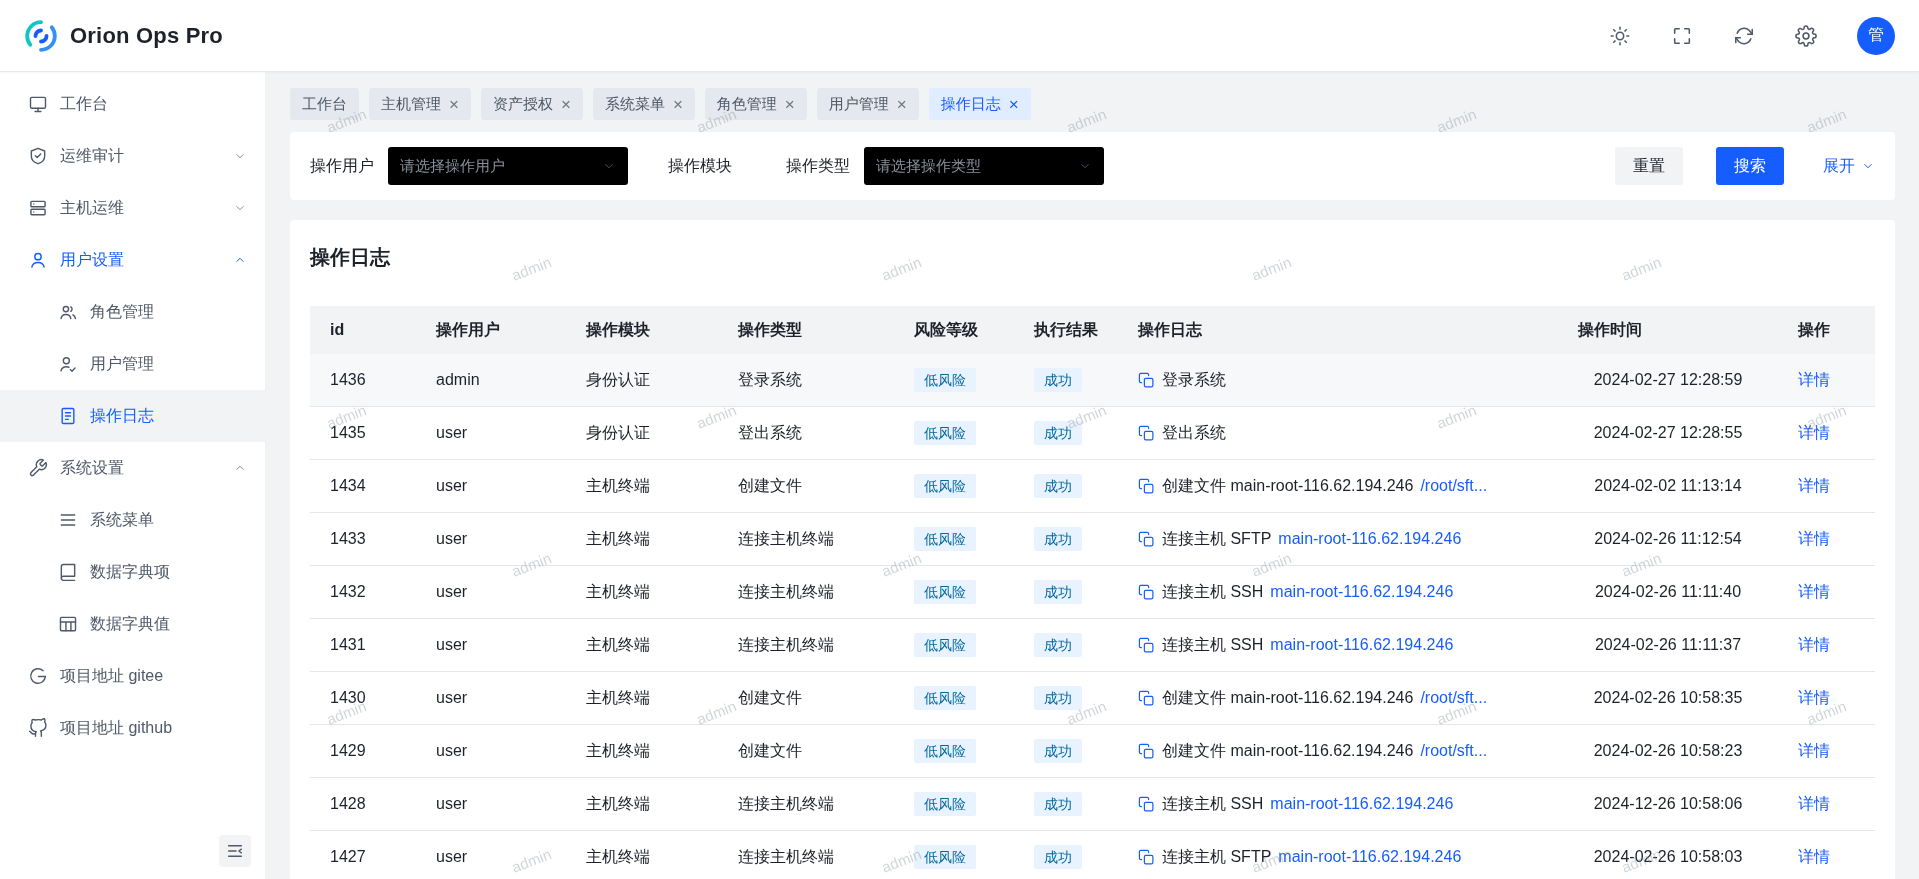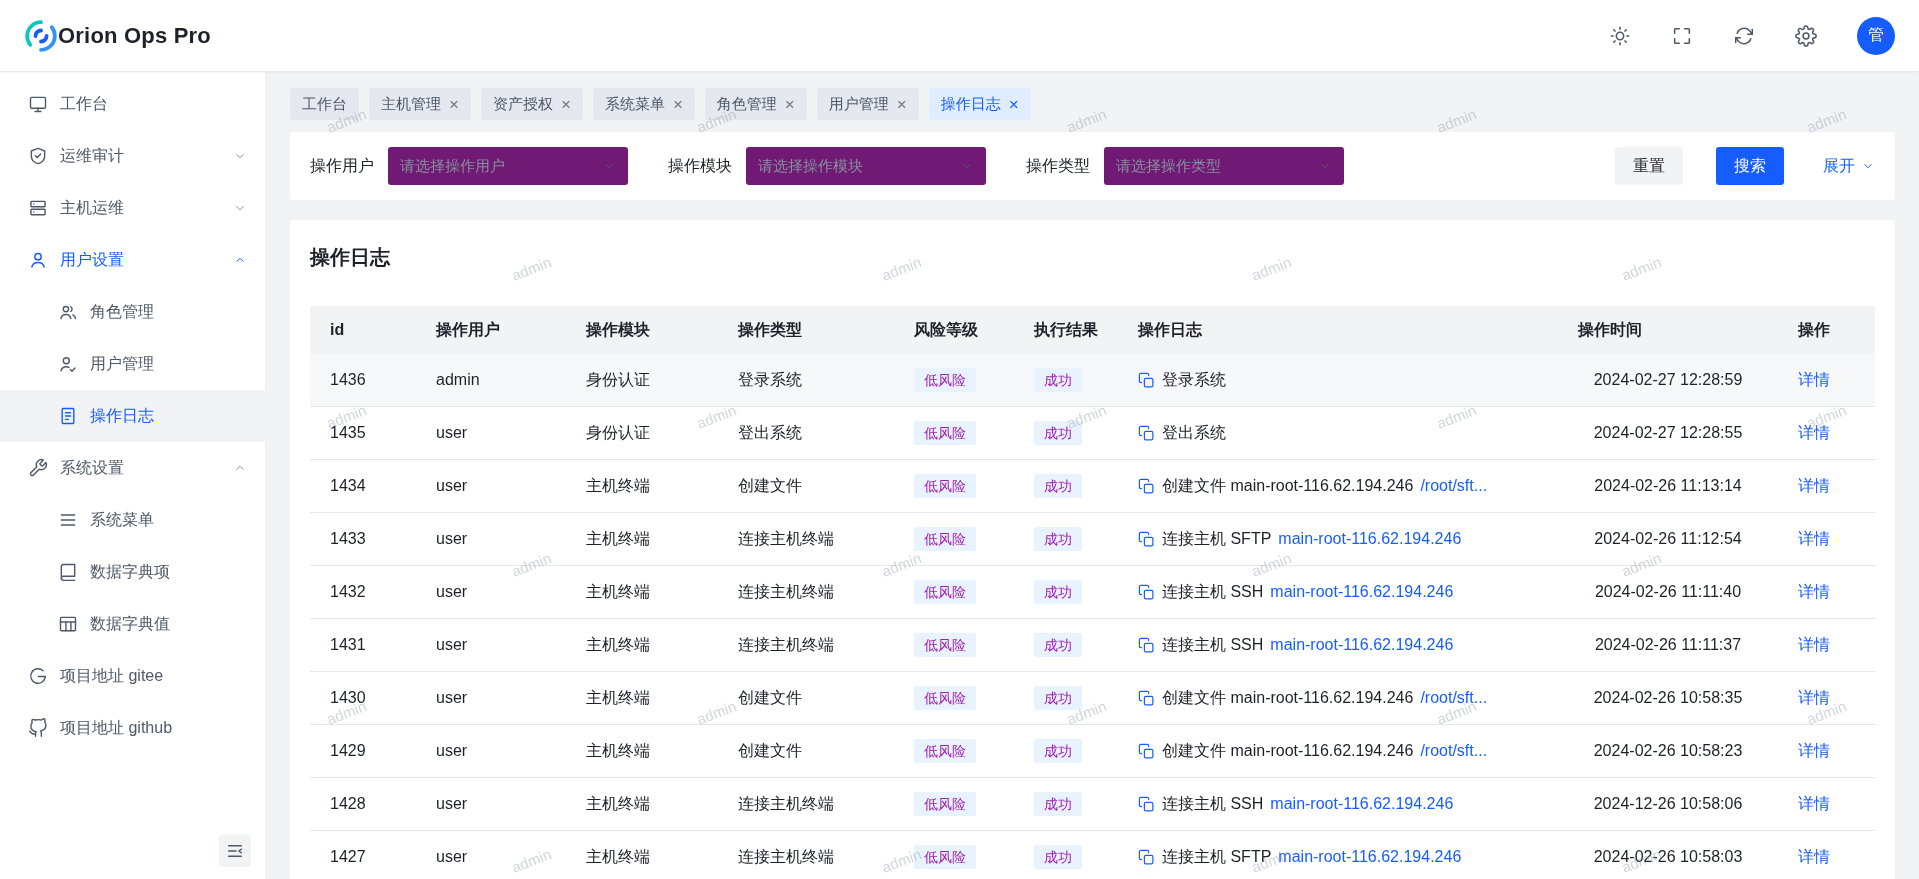--- a/index.html
+++ b/index.html
@@ -6,21 +6,21 @@
   body{
     width:1919px;height:879px;overflow:hidden;background:#f2f3f5;
     font-family:"Liberation Sans","DejaVu Sans",sans-serif;color:#1d2129;font-size:16px;
   }
   svg{display:block;}
   
   .header{position:fixed;top:0;left:0;width:1919px;height:72px;background:#fff;
     border-bottom:1px solid #e8e9ec;box-shadow:0 1px 2px rgba(0,0,0,.04);
     display:flex;align-items:center;justify-content:space-between;padding:0 24px;
     box-sizing:border-box;z-index:100;}
-  .brand{display:flex;align-items:center;}
+  .brand{display:flex;align-items:center;gap:12px;}
   .logo{width:34px;height:34px;}
   .brand-title{font-size:22px;font-weight:700;letter-spacing:.2px;}
   .header-actions{display:flex;align-items:center;gap:40px;}
   .hicon{width:22px;height:22px;color:#4e5969;cursor:pointer;}
   .avatar{width:38px;height:38px;border-radius:50%;background:#165dff;color:#fff;
     display:flex;align-items:center;justify-content:center;font-size:16px;cursor:pointer;}
   
   .layout{display:flex;height:879px;padding-top:72px;box-sizing:border-box;}
   .sidebar{width:266px;min-width:266px;background:#fff;position:relative;padding-top:6px;
     box-sizing:border-box;border-right:1px solid #f0f1f3;}
@@ -42,21 +42,21 @@
   .tab{height:32px;display:flex;align-items:center;gap:8px;padding:0 12px;background:#e5e8ee;
     border-radius:3px;font-size:15px;color:#4e5969;cursor:pointer;white-space:nowrap;box-sizing:border-box;}
   .tab .tab-close{font-size:17px;line-height:1;color:#6b7785;cursor:pointer;}
   .tab.active{background:#e0ecff;color:#165dff;}
   .tab.active .tab-close{color:#165dff;}
   
   .filter-card{margin:0 24px;background:#fff;border-radius:4px;padding:15px 20px;
     display:flex;align-items:center;}
   .ffield{display:flex;align-items:center;margin-right:40px;}
   .flabel{margin-right:14px;white-space:nowrap;}
-  .fselect{width:240px;height:38px;background:#701a75;border-radius:3px;display:flex;
+  .fselect{width:240px;height:38px;background:#000000;border-radius:3px;display:flex;
     align-items:center;justify-content:space-between;padding:0 12px;cursor:pointer;box-sizing:border-box;}
   .fplaceholder{color:#86909c;font-size:15px;white-space:nowrap;overflow:hidden;}
   .fselect .chev,.expand-link .chev{width:14px;height:14px;color:#4e5969;flex:none;}
   .factions{margin-left:auto;display:flex;align-items:center;gap:33px;}
   .btn{height:38px;padding:0 18px;border:none;border-radius:3px;font-size:16px;cursor:pointer;
     font-family:inherit;}
   .btn-reset{background:#f2f3f5;color:#1d2129;}
   .btn-primary{background:#165dff;color:#fff;}
   .expand-link{display:flex;align-items:center;gap:6px;color:#165dff;cursor:pointer;margin-left:6px;
     text-decoration:none;}
@@ -65,21 +65,21 @@
   .table-card{margin:20px 24px 0;background:#fff;border-radius:4px;padding:22px 20px;height:700px;
     box-sizing:border-box;}
   .table-title{font-size:20px;font-weight:700;line-height:30px;margin:0 0 34px;}
   .op-table{width:100%;border-collapse:collapse;table-layout:fixed;}
   .op-table th{background:#f2f3f5;height:48px;text-align:left;padding:0 20px;font-size:16px;
     font-weight:600;color:#1d2129;white-space:nowrap;overflow:hidden;}
   .op-table td{height:52px;padding:0 20px;border-bottom:1px solid #e5e6eb;font-size:16px;
     color:#1d2129;white-space:nowrap;overflow:hidden;}
   .op-table tr.hl td{background:#f7f8fa;}
   .col-time{text-align:center;}
-  .badge{display:inline-block;background:#e8f3ff;color:#a21caf;font-size:14px;line-height:24px;
+  .badge{display:inline-block;background:#e8f3ff;color:#0369a1;font-size:14px;line-height:24px;
     padding:0 10px;border-radius:2px;}
   .log-flex{display:flex;align-items:center;gap:7px;}
   .copy-ic{width:17px;height:17px;color:#165dff;flex:none;cursor:pointer;}
   .tlink{color:#165dff;cursor:pointer;text-decoration:none;}
   .detail-link{color:#165dff;cursor:pointer;text-decoration:none;}
   
   .watermark{position:absolute;inset:0;pointer-events:none;z-index:60;overflow:hidden;}
   .wm{position:absolute;color:rgba(135,145,160,.38);font-size:15px;transform:rotate(-21deg);
     white-space:nowrap;}
 </style>
@@ -315,28 +315,20 @@
           <span class="fplaceholder">请选择操作用户</span>
           <span class="chev">
               <svg viewBox="0 0 24 24" fill="none" stroke="currentColor" stroke-width="1.7" stroke-linecap="round" stroke-linejoin="round" width="100%" height="100%">
                 <path d="m6.5 9.5 5.5 5.5 5.5-5.5"></path>
               </svg>
             </span>
         </div>
       </div>
       <div class="ffield">
         <span class="flabel">操作模块</span>
-        <div class="fselect">
-          <span class="fplaceholder">请选择操作模块</span>
-          <span class="chev">
-              <svg viewBox="0 0 24 24" fill="none" stroke="currentColor" stroke-width="1.7" stroke-linecap="round" stroke-linejoin="round" width="100%" height="100%">
-                <path d="m6.5 9.5 5.5 5.5 5.5-5.5"></path>
-              </svg>
-            </span>
-        </div>
       </div>
       <div class="ffield">
         <span class="flabel">操作类型</span>
         <div class="fselect">
           <span class="fplaceholder">请选择操作类型</span>
           <span class="chev">
               <svg viewBox="0 0 24 24" fill="none" stroke="currentColor" stroke-width="1.7" stroke-linecap="round" stroke-linejoin="round" width="100%" height="100%">
                 <path d="m6.5 9.5 5.5 5.5 5.5-5.5"></path>
               </svg>
             </span>
@@ -438,21 +430,21 @@
                   <span class="copy-ic">
                     <svg viewBox="0 0 24 24" fill="none" stroke="currentColor" stroke-width="1.7" stroke-linecap="round" stroke-linejoin="round" width="100%" height="100%">
                       <rect x="9" y="9" width="12" height="12" rx="2"></rect>
                       <path d="M5 15H4a2 2 0 0 1-2-2V4a2 2 0 0 1 2-2h9a2 2 0 0 1 2 2v1"></path>
                     </svg>
                   </span>
                   <span>创建文件 main-root-116.62.194.246</span>
                   <a class="tlink">/root/sft...</a>
                 </div>
               </td>
-              <td class="col-time">2024-02-26 11:13:14</td>
+              <td class="col-time">2024-02-02 11:13:14</td>
               <td><a class="detail-link">详情</a></td>
             </tr>
             <tr>
               <td>1433</td>
               <td>user</td>
               <td>主机终端</td>
               <td>连接主机终端</td>
               <td><span class="badge">低风险</span></td>
               <td><span class="badge">成功</span></td>
               <td>

